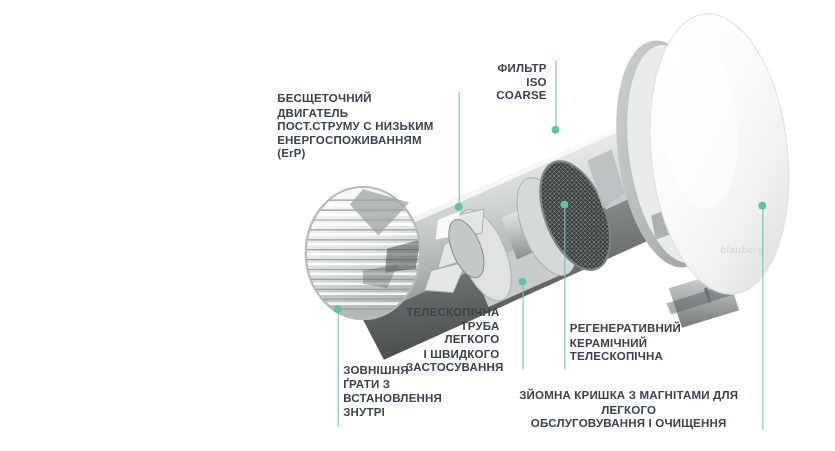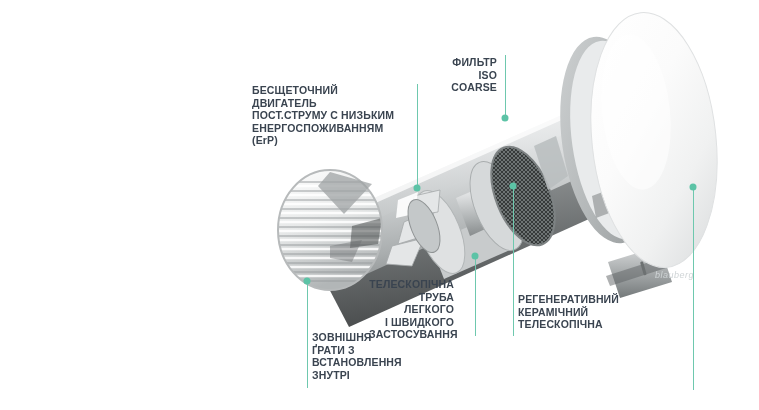--- a/index.html
+++ b/index.html
@@ -219,21 +219,21 @@
 
       <path d="M592,196 L608,190 L612,212 L596,218 Z" fill="#9da1a2" opacity="0.8"></path>
 
       <ellipse cx="654" cy="140" rx="62" ry="128" transform="rotate(-6 654 140)" fill="url(#gCover)"></ellipse>
       <ellipse cx="654" cy="140" rx="62" ry="128" transform="rotate(-6 654 140)" fill="none" stroke="#dfe1e2" stroke-width="1"></ellipse>
 
       <ellipse cx="636" cy="112" rx="34" ry="78" transform="rotate(-6 636 112)" fill="#ffffff" opacity="0.55"></ellipse>
     </g>
   </svg>
 
-  <div class="lbl-logo" style="left:655px; top:222px;margin-top:48px;">blauberg</div>
+  <div class="lbl-logo" style="left:655px; top:222px;">blauberg</div>
 
   <div class="leader" style="left:505px; top:55px; height:63px;"></div>
   <div class="dot" style="left:505px; top:118px;"></div>
 
   <div class="leader" style="left:417px; top:84px; height:104px;"></div>
   <div class="dot" style="left:417px; top:188px;"></div>
 
   <div class="leader" style="left:475px; top:256px; height:80px;"></div>
   <div class="dot" style="left:475px; top:256px;"></div>
 
@@ -260,14 +260,16 @@
 
   <div class="callout left" style="left:518px; top:293px; width:110px;">РЕГЕНЕРАТИВНИЙ
 КЕРАМІЧНИЙ
 ТЕЛЕСКОПІЧНА</div>
 
   <div class="callout left" style="left:312px; top:331px; width:92px;">ЗОВНІШНЯ
 ҐРАТИ З
 ВСТАНОВЛЕННЯ
 ЗНУТРІ</div>
 
+  <div class="callout center" style="left:452px; top:354px; width:239px;">ЗЙОМНА КРИШКА З МАГНІТАМИ ДЛЯ ЛЕГКОГО
+ОБСЛУГОВУВАННЯ І ОЧИЩЕННЯ</div>
 
 </div>
 
 </body></html>

